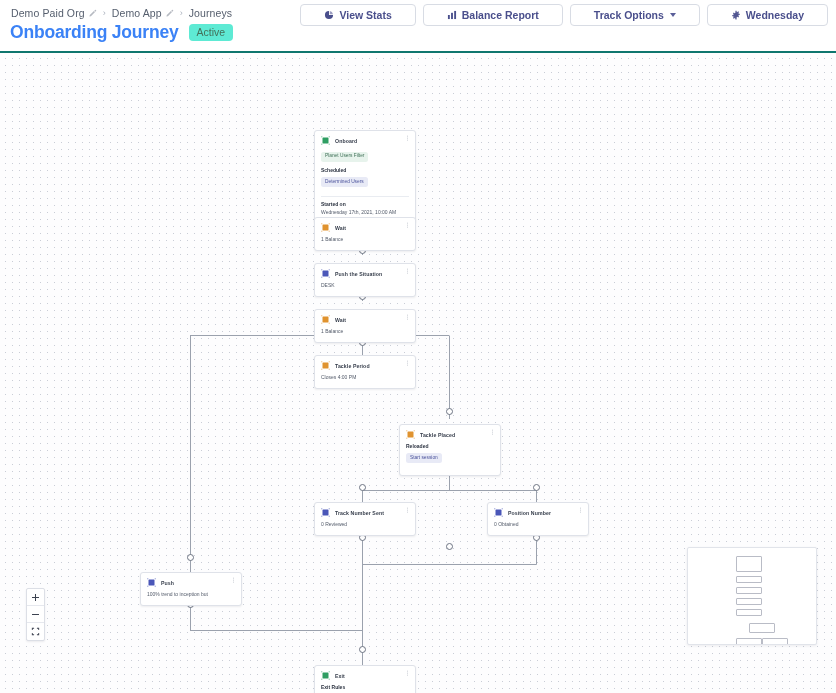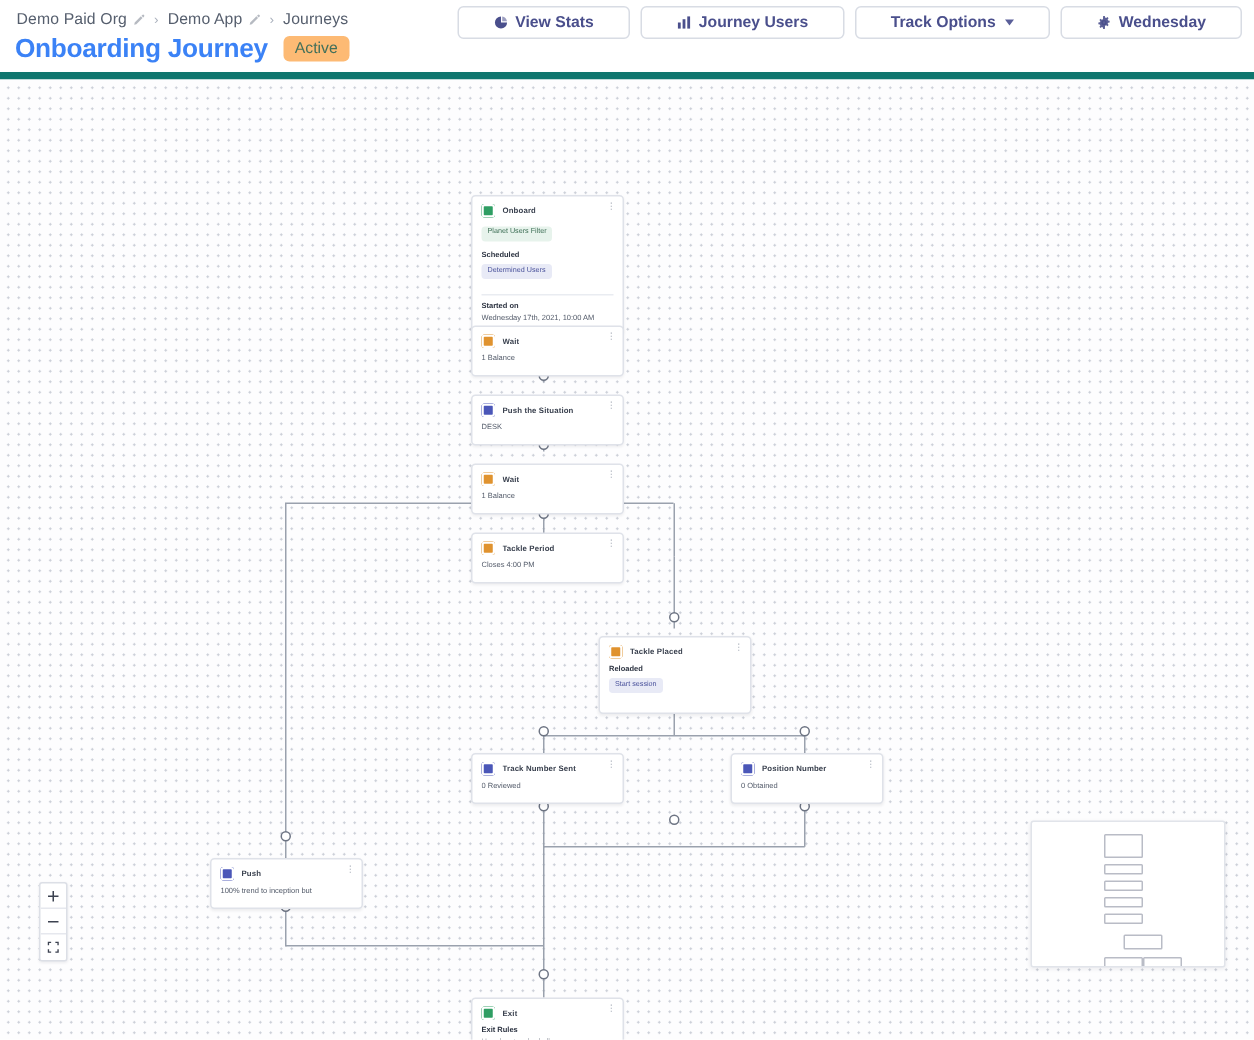--- a/index.html
+++ b/index.html
@@ -13,21 +13,21 @@
     color: #1f2733;
   }
 
   
   .header {
     position: absolute;
     top: 0; left: 0;
     width: 836px;
     height: 53px;
     background: #ffffff;
-    border-bottom: 5px solid #0f766e;
+    border-bottom: 2px solid #0f766e;
   }
 
   .breadcrumb {
     position: absolute;
     top: 7px;
     left: 11px;
     display: flex;
     align-items: center;
     gap: 5px;
     font-size: 10.5px;
@@ -47,21 +47,21 @@
     align-items: center;
     gap: 10px;
   }
   .page-title {
     font-size: 17.5px;
     font-weight: bold;
     color: #3b82f6;
     letter-spacing: -.2px;
   }
   .status-badge {
-    background: #fdba74;
+    background: #5eead4;
     color: #43705a;
     font-size: 10.5px;
     padding: 3px 8px 4px;
     border-radius: 4px;
     line-height: 1;
   }
 
   
   .toolbar {
     position: absolute;
@@ -271,21 +271,21 @@
       </svg>
       <span>View Stats</span>
     </button>
 
     <button class="tbtn">
       <svg width="10" height="10" viewBox="0 0 16 16">
         <rect x="1.5" y="8" width="3" height="6.5" fill="#4a4f8c"></rect>
         <rect x="6.5" y="4.5" width="3" height="10" fill="#4a4f8c"></rect>
         <rect x="11.5" y="1.5" width="3" height="13" fill="#4a4f8c"></rect>
       </svg>
-      <span>Journey Users</span>
+      <span>Balance Report</span>
     </button>
 
     <button class="tbtn">
       <span>Track Options</span>
       <span class="caret"></span>
     </button>
 
     <button class="tbtn">
       <svg width="10" height="10" viewBox="0 0 16 16">
         <path d="M8 5.2A2.8 2.8 0 1 0 8 10.8 2.8 2.8 0 0 0 8 5.2zm0 1.5a1.3 1.3 0 1 1 0 2.6 1.3 1.3 0 0 1 0-2.6z" fill="#4a4f8c"></path>

